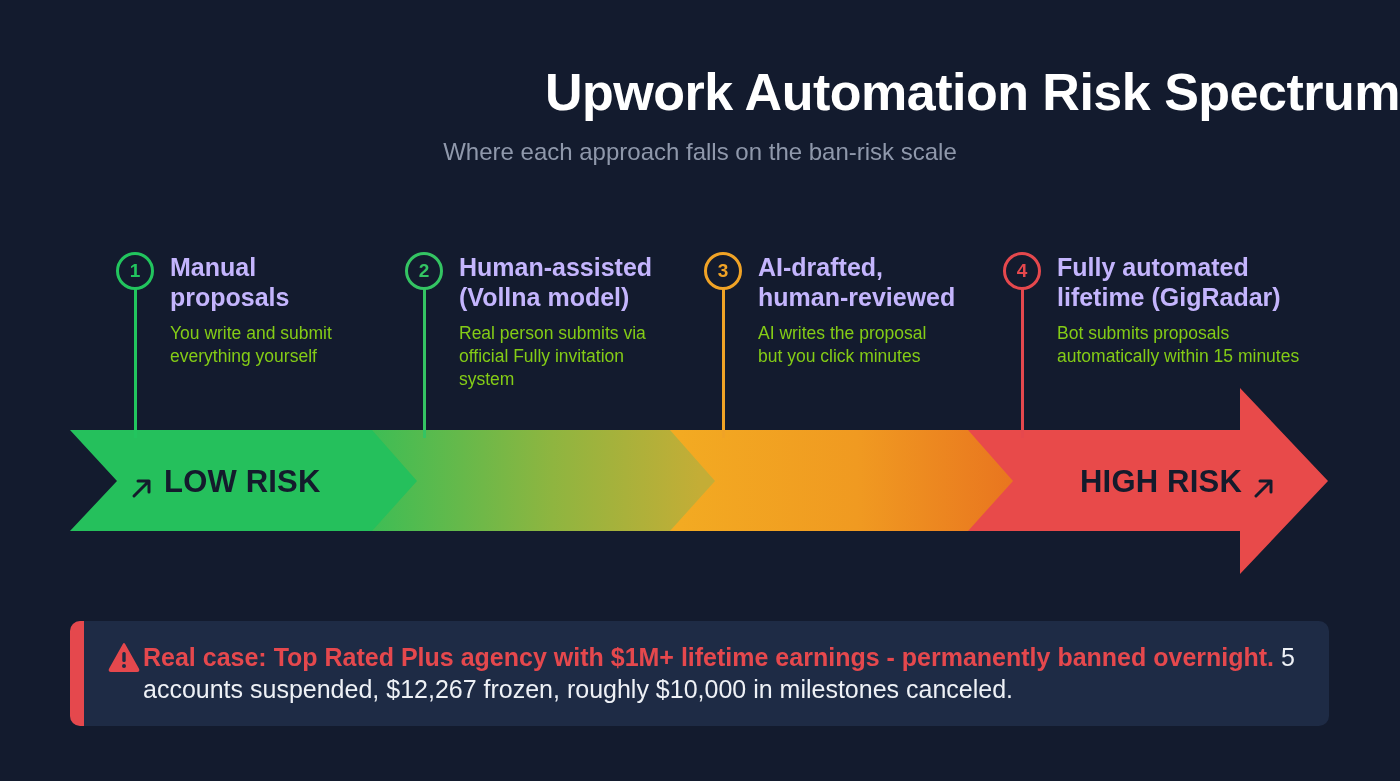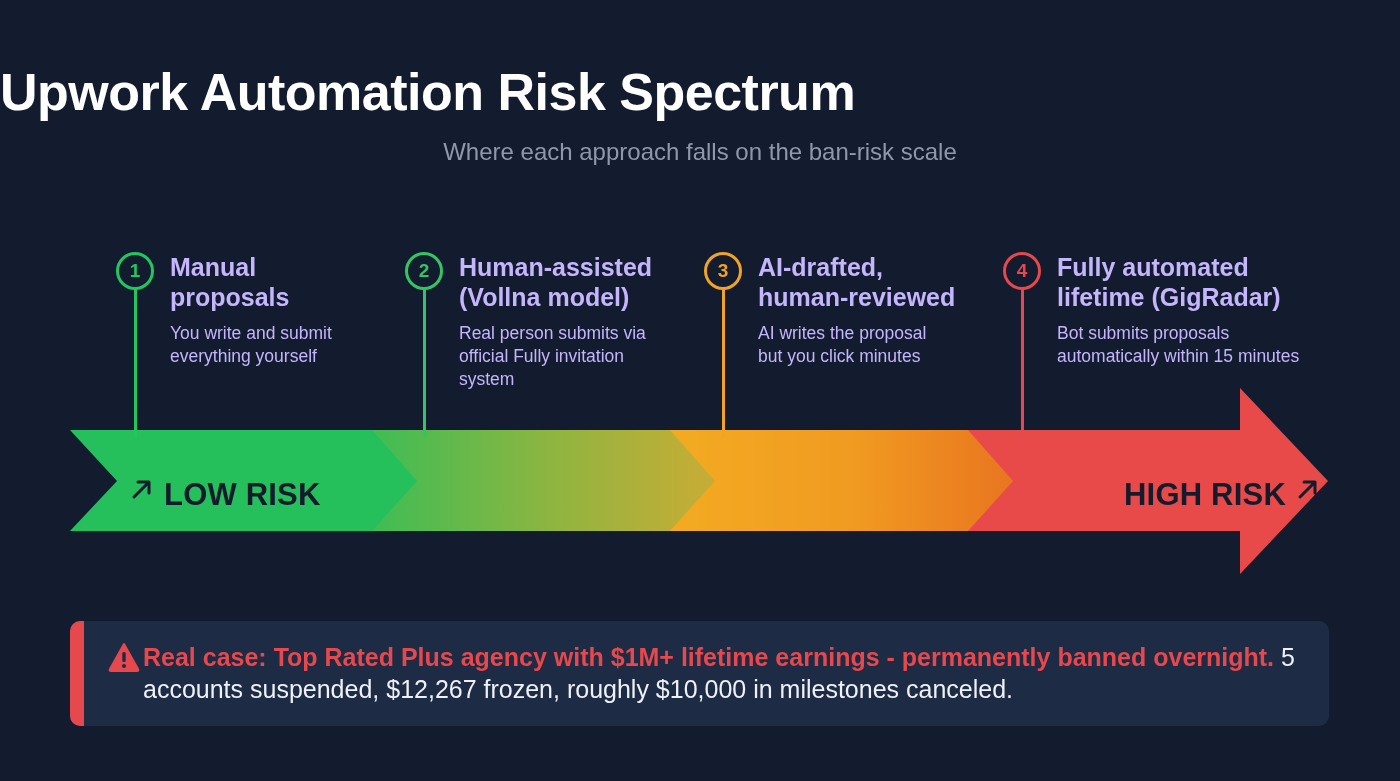--- a/index.html
+++ b/index.html
@@ -5,21 +5,21 @@
     * { box-sizing: border-box; margin: 0; padding: 0; }
     html, body {
       width: 1400px; height: 781px; overflow: hidden;
       background: #131b2e;
       font-family: "Liberation Sans", "DejaVu Sans", sans-serif;
     }
     .canvas { position: relative; width: 1400px; height: 781px; background: #131b2e; }
 
     .title {
       position: absolute; left: 0; top: 62px; width: 1400px;
-      text-align: left; color: #ffffff;
+      text-align: right; color: #ffffff;
       font-size: 52px; font-weight: 700; letter-spacing: -0.5px;
     }
     .subtitle {
       position: absolute; left: 0; top: 138px; width: 1400px;
       text-align: center; color: #8f98ab;
       font-size: 24px; font-weight: 400;
     }
 
     
     .step { position: absolute; top: 250px; }
@@ -31,28 +31,28 @@
       border-radius: 50%; border: 3px solid;
       display: flex; align-items: center; justify-content: center;
       font-size: 19px; font-weight: 700; background: #131b2e;
     }
     .step .step-title {
       position: absolute; left: 54px; top: 2px; width: 300px;
       color: #c4b5fd; font-size: 25px; font-weight: 700; line-height: 30px;
     }
     .step .step-desc {
       position: absolute; left: 54px; top: 72px; width: 300px;
-      color: #c4b5fd; font-size: 17.5px; line-height: 23px;
+      color: #84cc16; font-size: 17.5px; line-height: 23px;
     }
 
     
     .band { position: absolute; left: 0; top: 0; }
     .band-label {
-      position: absolute; top: 477px; font-size: 31px; font-weight: 700;
-      color: #141b2c; display: flex; align-items: flex-start; gap: 10px;
+      position: absolute; top: 464px; font-size: 31px; font-weight: 700;
+      color: #141b2c; display: flex; align-items: flex-end; gap: 10px;
       letter-spacing: 0.2px;
     }
     .band-label svg { display: block; }
 
     
     .callout {
       position: absolute; left: 70px; top: 621px; width: 1259px; height: 105px;
       background: #1e2b45; border-radius: 10px; overflow: hidden;
     }
     .callout .accent { position: absolute; left: 0; top: 0; width: 14px; height: 105px; background: #e5484d; }
@@ -147,21 +147,21 @@
     </div>
   </div>
 
   <div class="band-label" style="left:130px;">
     <svg width="24" height="24" viewBox="0 0 24 24">
       <path d="M4 20 L19 5 M8 5 H19 V16" stroke="#141b2c" stroke-width="3" fill="none" stroke-linecap="round" stroke-linejoin="round"></path>
     </svg>
     <span>LOW RISK</span>
   </div>
 
-  <div class="band-label" style="left:1080px;margin-left:44px;">
+  <div class="band-label" style="left:1080px;">
     <span>HIGH RISK</span>
     <svg width="24" height="24" viewBox="0 0 24 24">
       <path d="M4 20 L19 5 M8 5 H19 V16" stroke="#141b2c" stroke-width="3" fill="none" stroke-linecap="round" stroke-linejoin="round"></path>
     </svg>
   </div>
 
   <div class="callout">
     <div class="accent"></div>
     <svg class="warn-icon" width="32" height="30" viewBox="0 0 32 30">
       <path d="M16 2 L30 27 Q31 29 29 29 L3 29 Q1 29 2 27 Z" fill="#e5484d" stroke="#e5484d" stroke-width="2" stroke-linejoin="round"></path>

